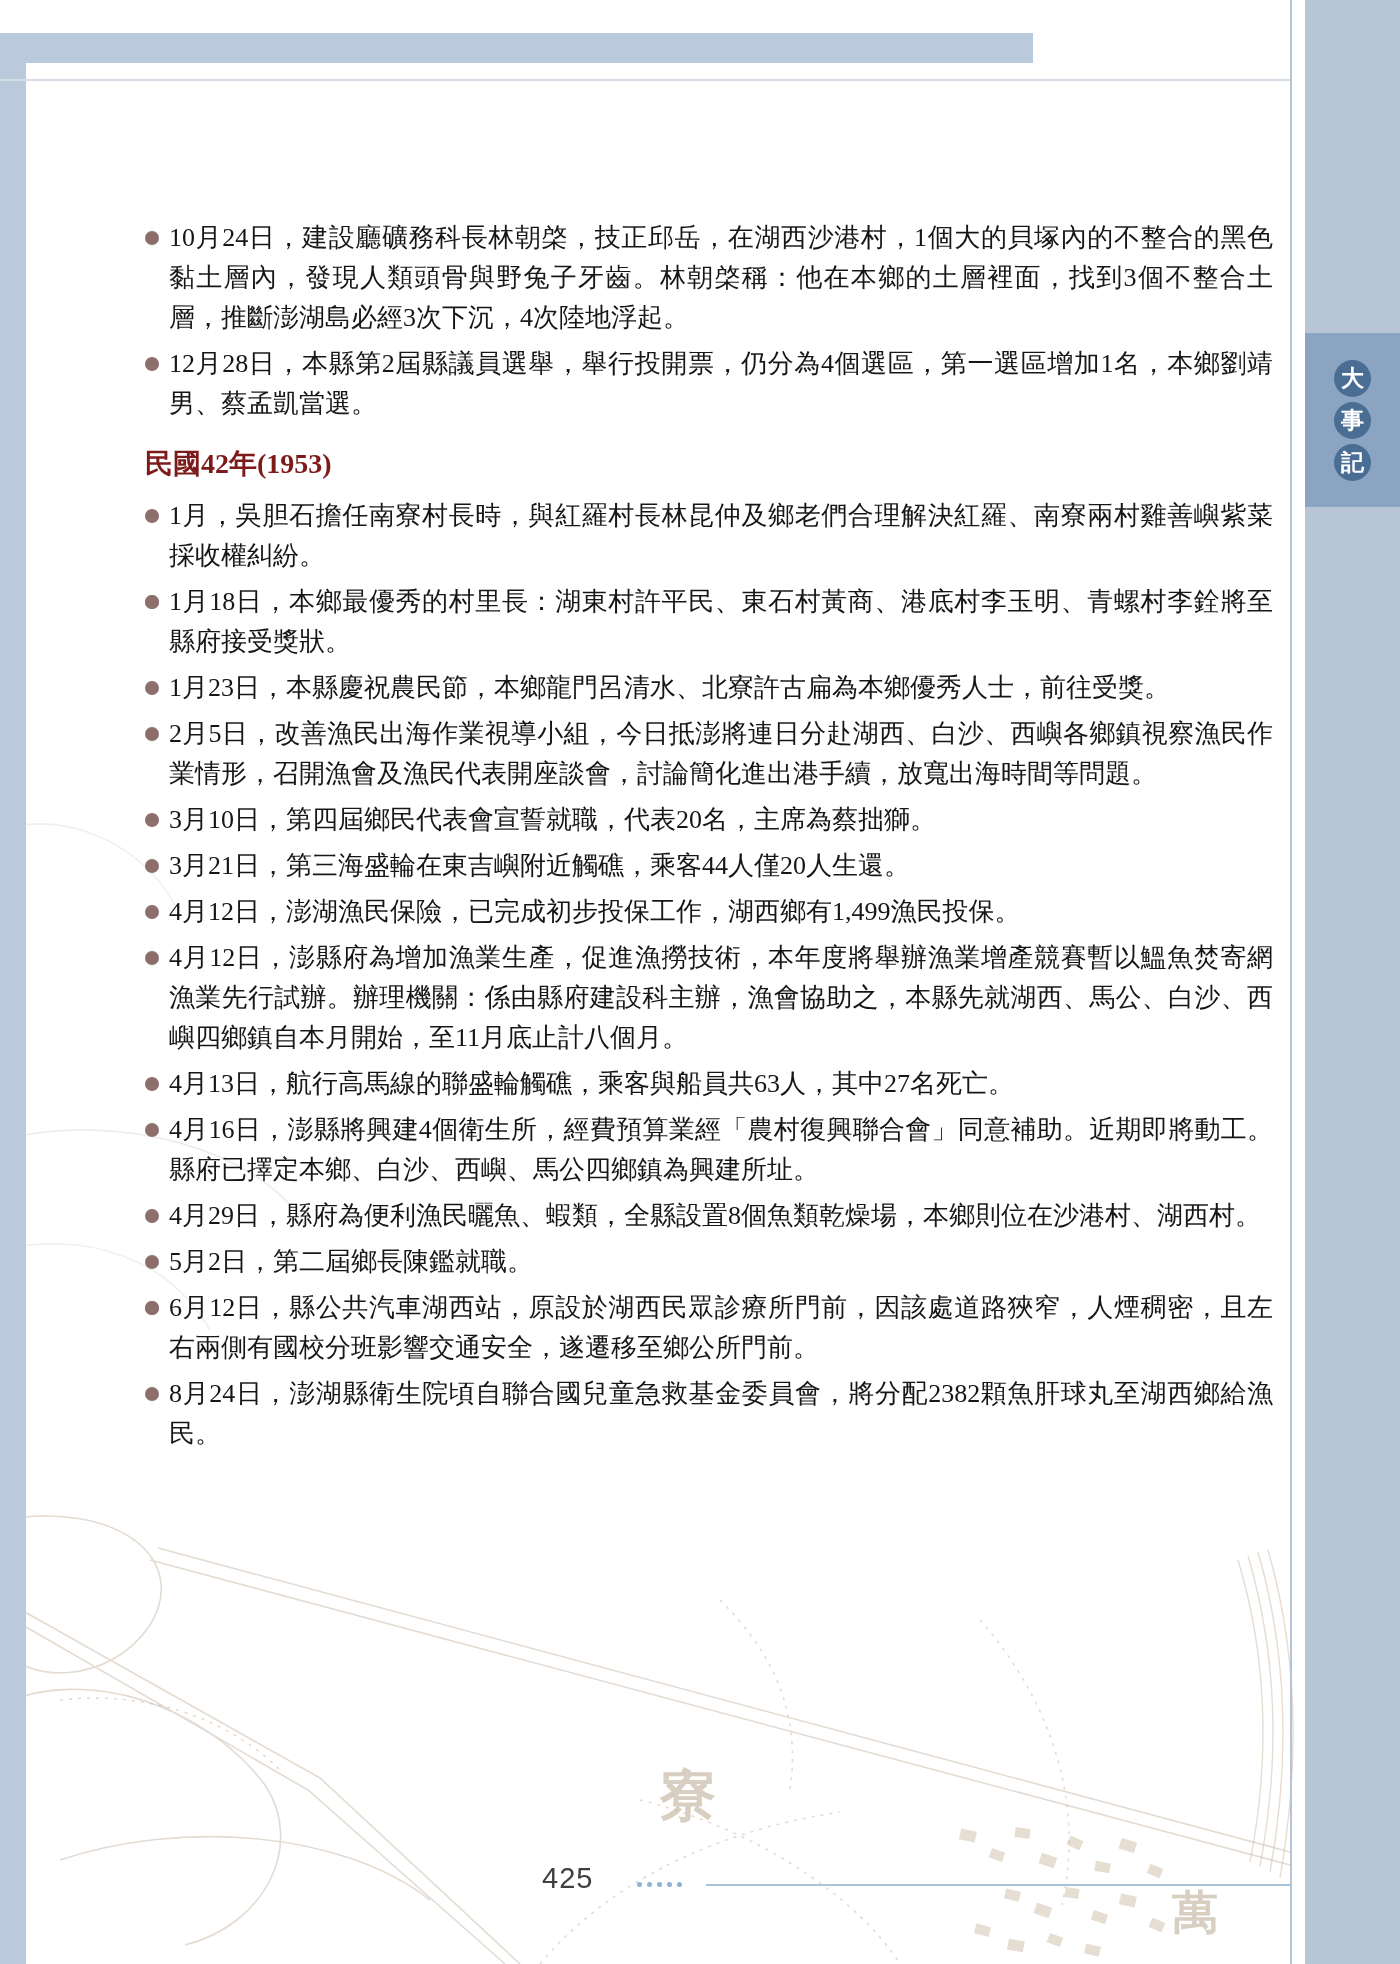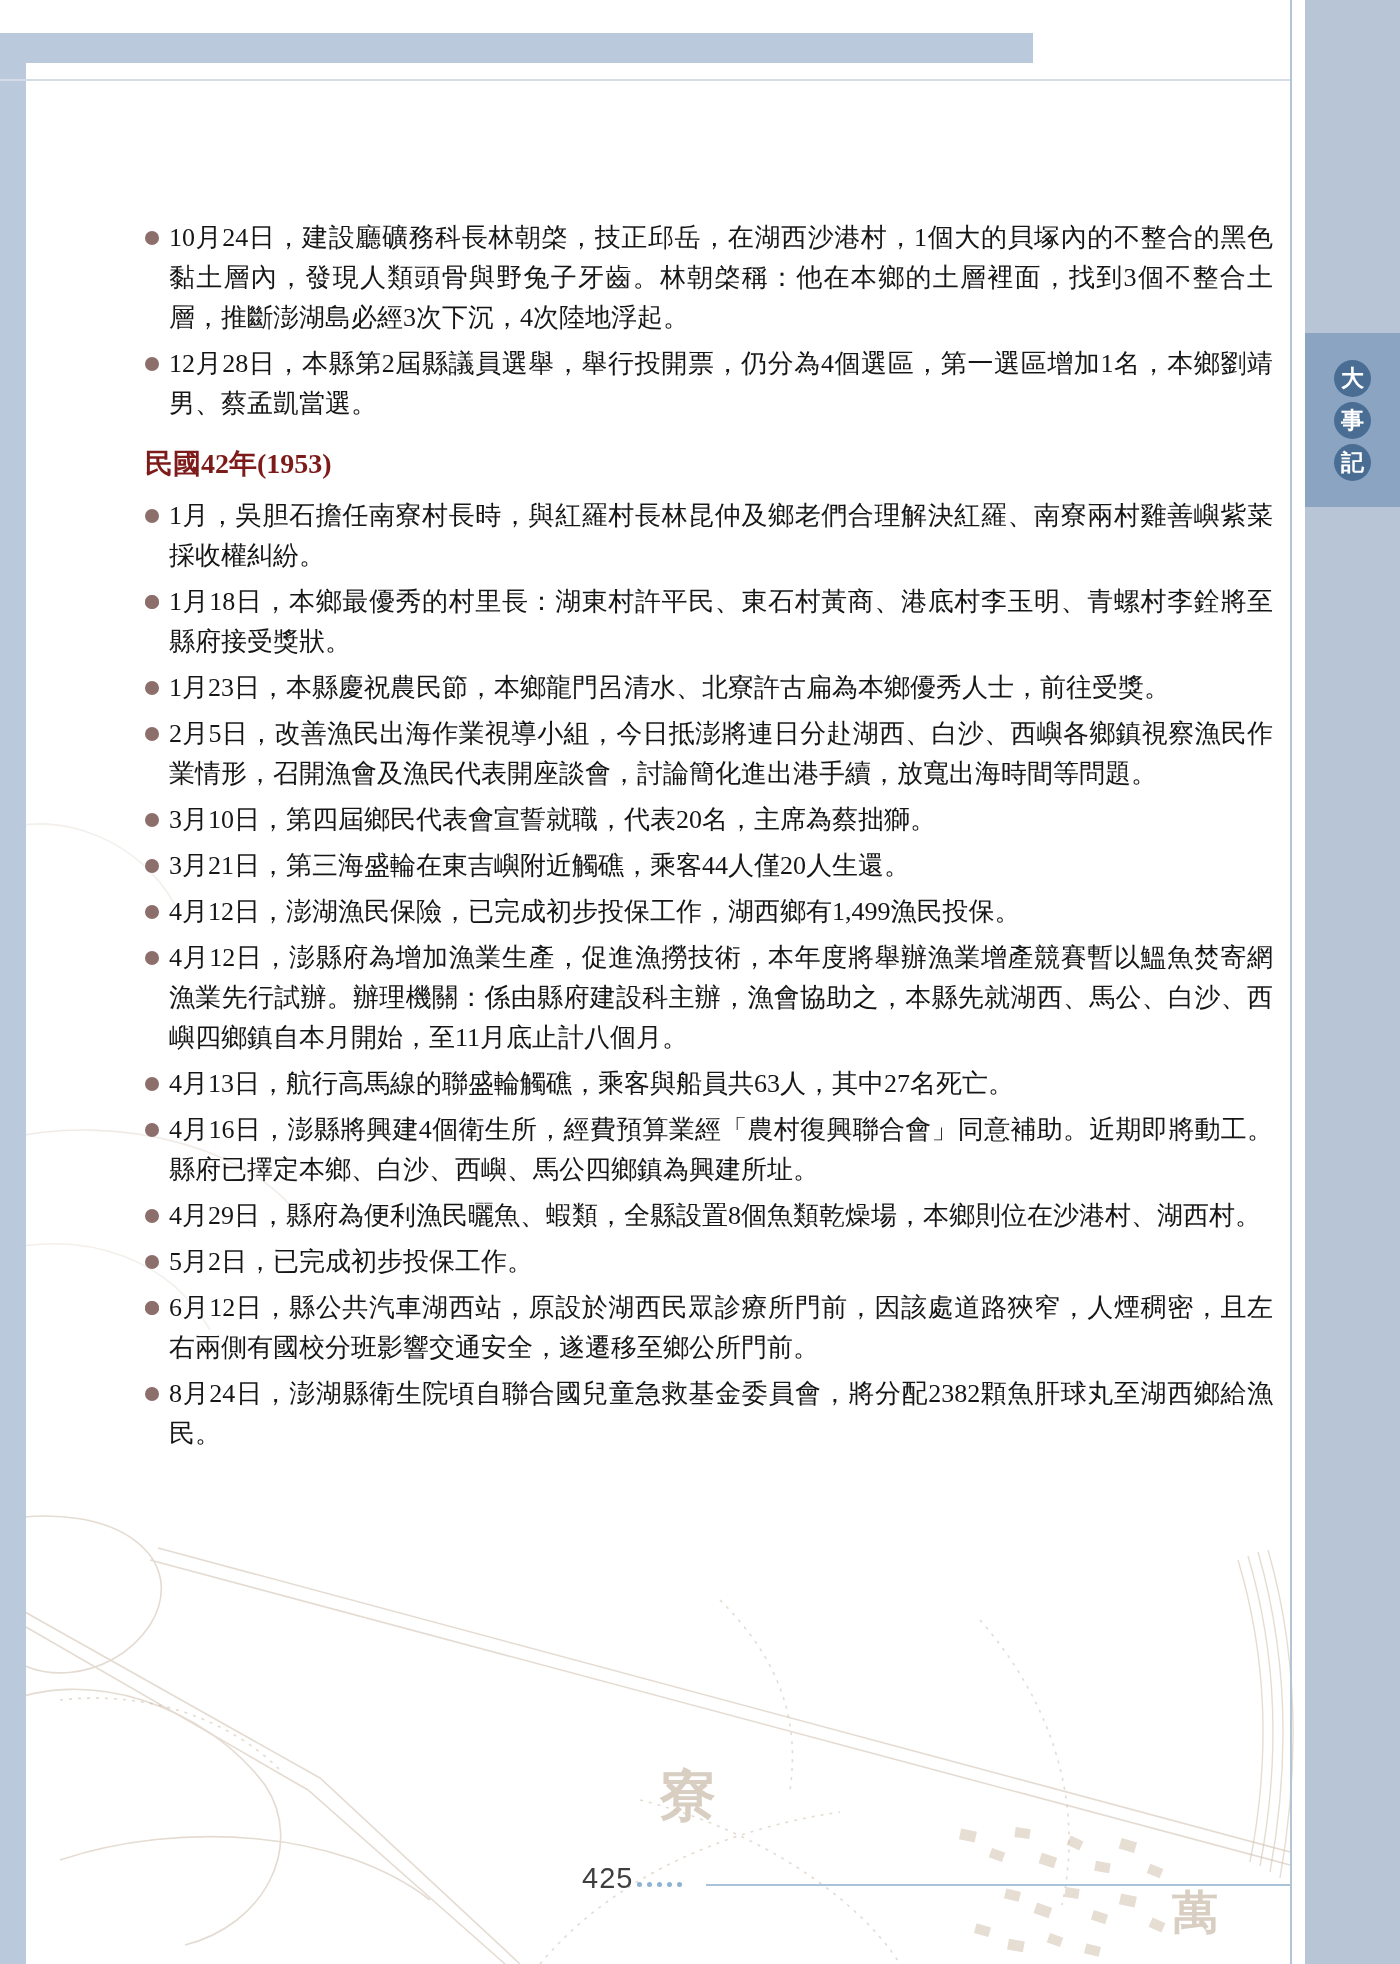--- a/index.html
+++ b/index.html
@@ -35,21 +35,21 @@
     background:#8c6f6b;
   }
   .year-header{
     font-size:28px;line-height:40px;font-weight:bold;color:#7d1b1b;
     margin:20px 0 12px 0;
   }
   
   .footer-page{
     position:absolute;left:542px;top:1862px;z-index:2;
     font-family:"Liberation Sans","DejaVu Sans",sans-serif;
-    font-size:29px;color:#3f3f3f;letter-spacing:1px;margin-left:40px;
+    font-size:29px;color:#3f3f3f;letter-spacing:1px;
   }
   .footer-dots{position:absolute;left:637px;top:1882px;display:flex;gap:5px;z-index:2;}
   .footer-dots i{display:block;width:5px;height:5px;border-radius:50%;background:#8fb3d3;}
   .footer-line{position:absolute;left:706px;top:1884px;width:585px;height:2px;background:#a9c3da;z-index:2;}
   
   .watermark{position:absolute;left:0;top:0;z-index:1;}
 </style>
 </head>
 <body>
 
@@ -172,21 +172,21 @@
   <div class="entry">
     <span class="bullet"></span>
     <span>4月16日，澎縣將興建4個衛生所，經費預算業經「農村復興聯合會」同意補助。近期即將動工。縣府已擇定本鄉、白沙、西嶼、馬公四鄉鎮為興建所址。</span>
   </div>
   <div class="entry">
     <span class="bullet"></span>
     <span>4月29日，縣府為便利漁民曬魚、蝦類，全縣設置8個魚類乾燥場，本鄉則位在沙港村、湖西村。</span>
   </div>
   <div class="entry">
     <span class="bullet"></span>
-    <span>5月2日，已完成初步投保工作。</span>
+    <span>5月2日，第二屆鄉長陳鑑就職。</span>
   </div>
   <div class="entry">
     <span class="bullet"></span>
   </div>
   <div class="entry">
     <span class="bullet"></span>
     <span>6月12日，縣公共汽車湖西站，原設於湖西民眾診療所門前，因該處道路狹窄，人煙稠密，且左右兩側有國校分班影響交通安全，遂遷移至鄉公所門前。</span>
   </div>
   <div class="entry">
     <span class="bullet"></span>

